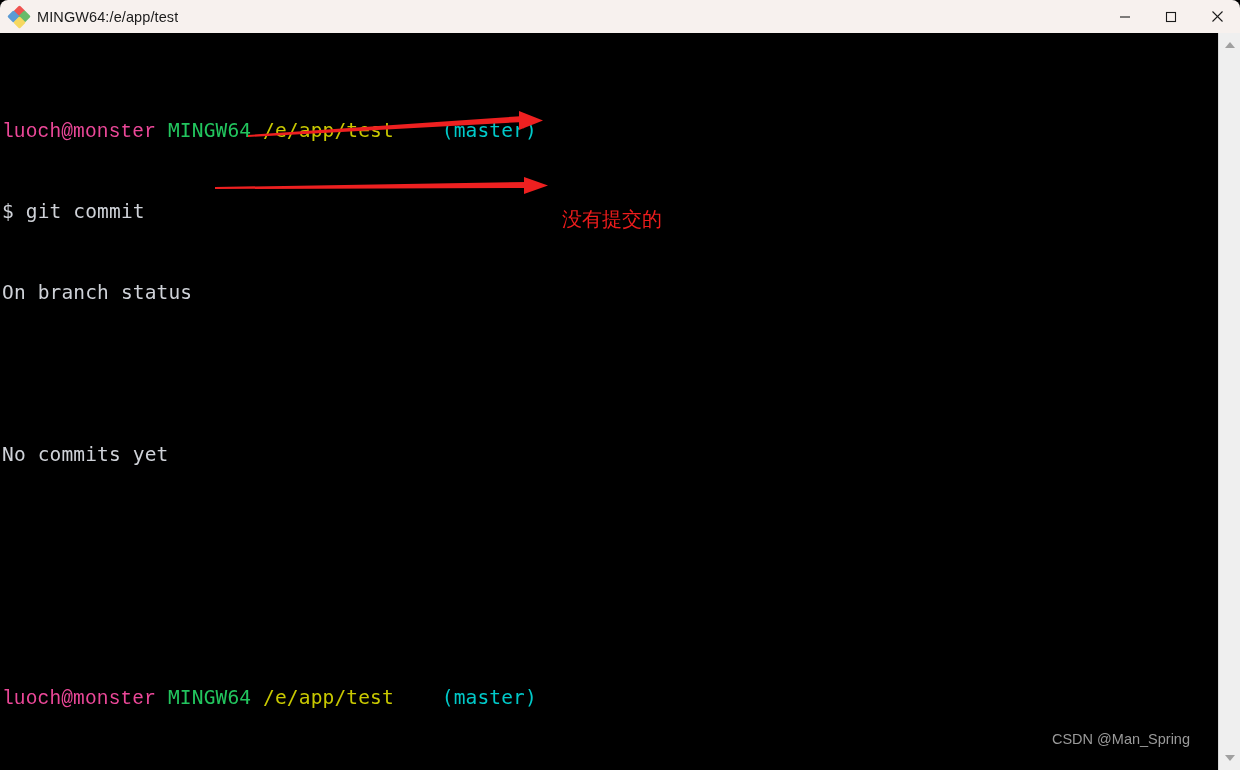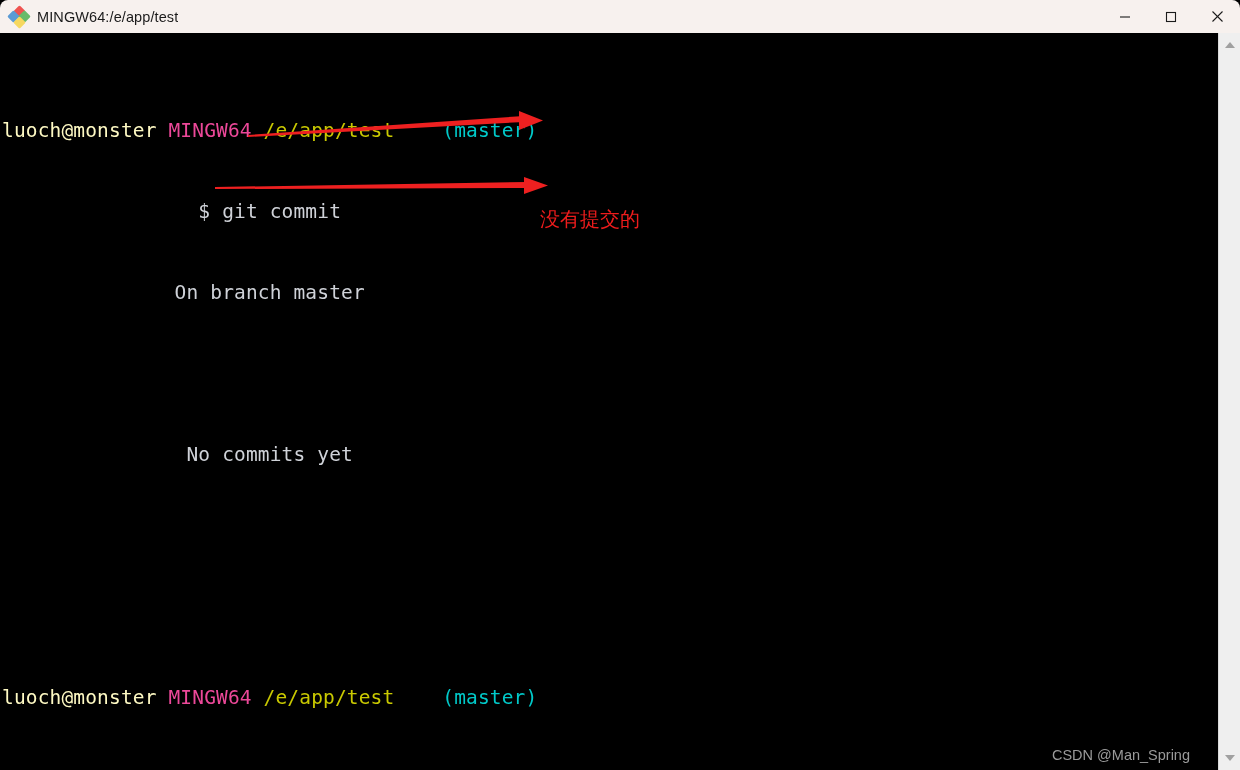--- a/index.html
+++ b/index.html
@@ -14,21 +14,20 @@
     font-family: "Liberation Sans", sans-serif;
   }
 
   
   .window {
     position: relative;
     width: 1240px;
     height: 770px;
     background: #000000;
     overflow: hidden;
-    text-align: center;
   }
 
   
   .titlebar {
     position: absolute;
     left: 0;
     top: 0;
     width: 1240px;
     height: 33px;
     background: #f7f1ee;
@@ -102,43 +101,43 @@
     left: 2px;
     top: 30px;
     font-family: "DejaVu Sans Mono", "Liberation Mono", monospace;
     font-size: 19.5px;
     line-height: 27px;
     color: #cfd2d8;
     white-space: pre;
     letter-spacing: 0.15px;
   }
   .ln { display: block; height: 27px; }
-  .c-green   { color: #fef9c3; }
-  .c-magenta { color: #ec4899; }
+  .c-green   { color: #ec4899; font-family: Liberation Mono, monospace; }
+  .c-magenta { color: #22c55e; }
   .c-yellow  { color: #c9c900; }
   .c-cyan    { color: #00c9c9; margin-left: 36px; }
 
   
   .anno-layer {
     position: absolute;
     left: 0;
     top: 0;
     width: 1218px;
     height: 737px;
     pointer-events: none;
   }
   .anno-text {
     position: absolute;
     color: #ee1c1c;
     font-family: "DejaVu Sans", sans-serif;
     font-size: 20px;
     white-space: nowrap;
   }
   .anno-1 { left: 547px; top: 107px; }
-  .anno-2 { left: 540px; top: 173px; }
+  .anno-2 { left: 562px; top: 173px; }
 
   
   .scrollbar {
     position: absolute;
     right: 0;
     top: 33px;
     width: 22px;
     height: 737px;
     background: #efefef;
     border-left: 1px solid #dadada;
@@ -161,21 +160,21 @@
     border-left: 5px solid transparent;
     border-right: 5px solid transparent;
   }
   .sb-tri.up   { border-bottom: 6px solid #a0a0a0; }
   .sb-tri.down { border-top: 6px solid #a0a0a0; }
 
   
   .watermark {
     position: absolute;
     right: 28px;
-    bottom: 7px;
+    bottom: 23px;
     color: #9a9a9a;
     font-size: 14.5px;
     font-family: "Liberation Sans", sans-serif;
     white-space: nowrap;
   }
 </style>
 </head>
 <body>
 
 <div class="window">
@@ -208,21 +207,21 @@
           </svg>
       </div>
     </div>
   </div>
 
   <div class="terminal">
 
     <div class="term-text">
       <span class="ln"><span class="c-green">luoch@monster</span> <span class="c-magenta">MINGW64</span> <span class="c-yellow">/e/app/test</span> <span class="c-cyan">(master)</span></span>
       <span class="ln">$ git commit</span>
-      <span class="ln">On branch master</span>
+      <span class="ln">On branch status</span>
       <span class="ln"> </span>
       <span class="ln">No commits yet</span>
       <span class="ln"> </span>
       <span class="ln"> </span>
       <span class="ln"><span class="c-green">luoch@monster</span> <span class="c-magenta">MINGW64</span> <span class="c-yellow">/e/app/test</span> <span class="c-cyan">(master)</span></span>
       
     </div>
 
     <svg class="anno-layer" width="1218" height="737" viewBox="0 0 1218 737">
 

